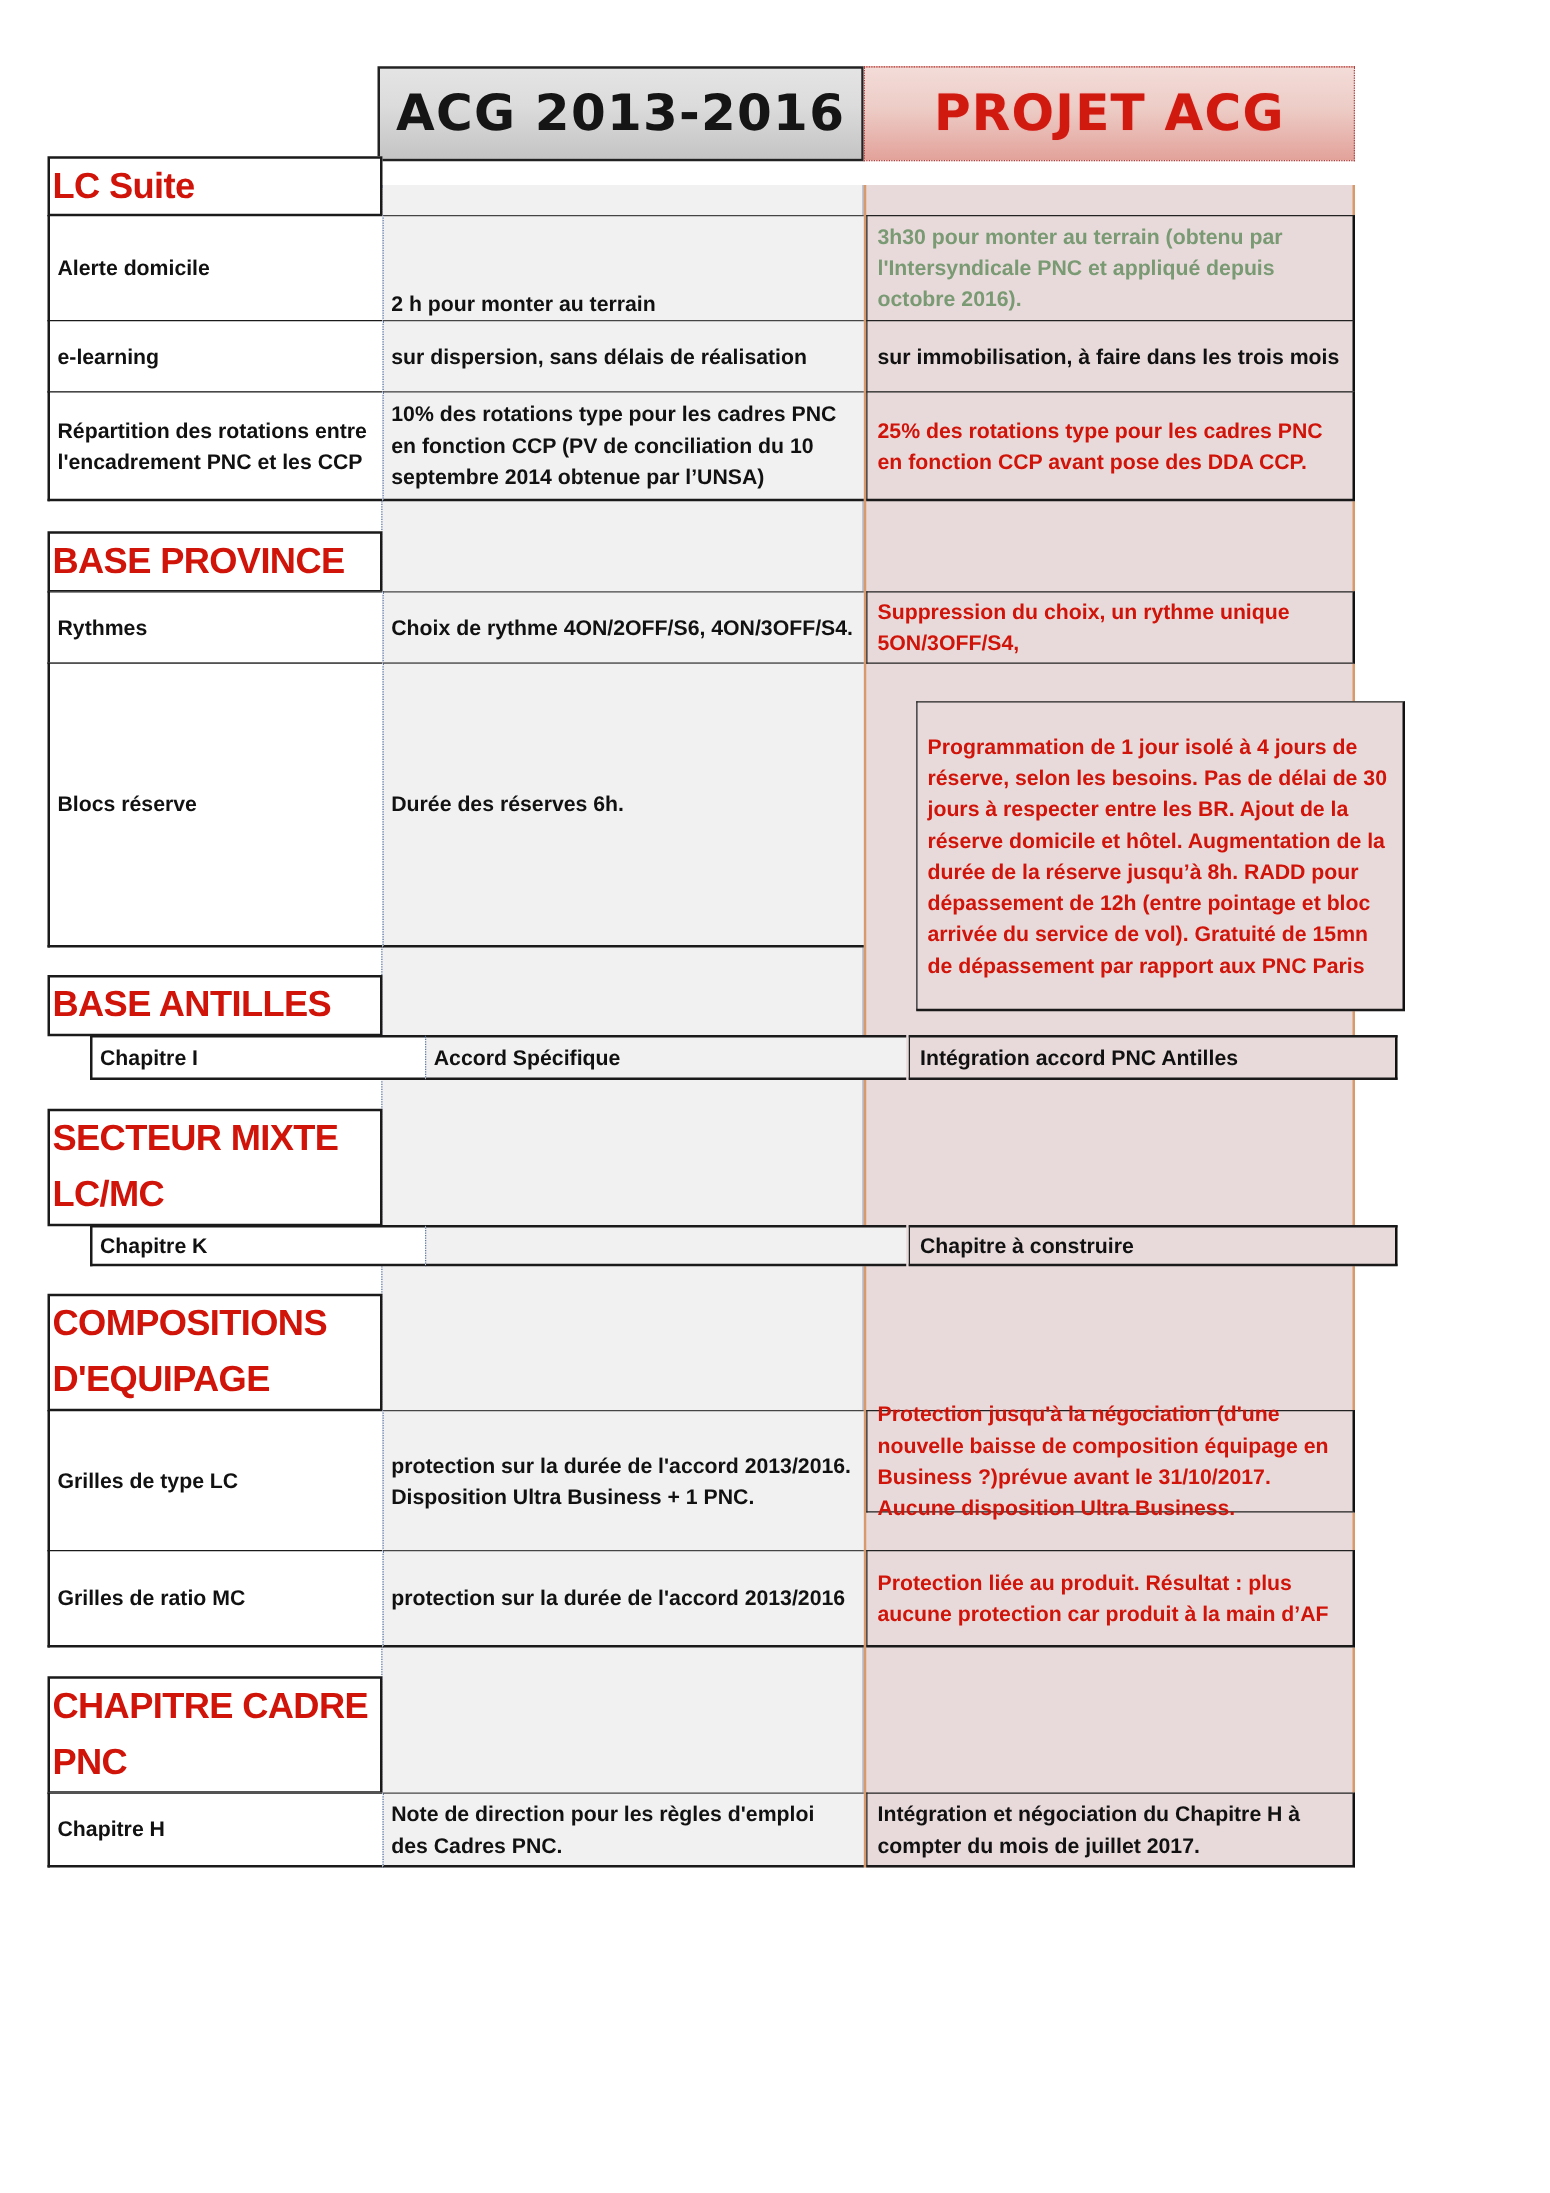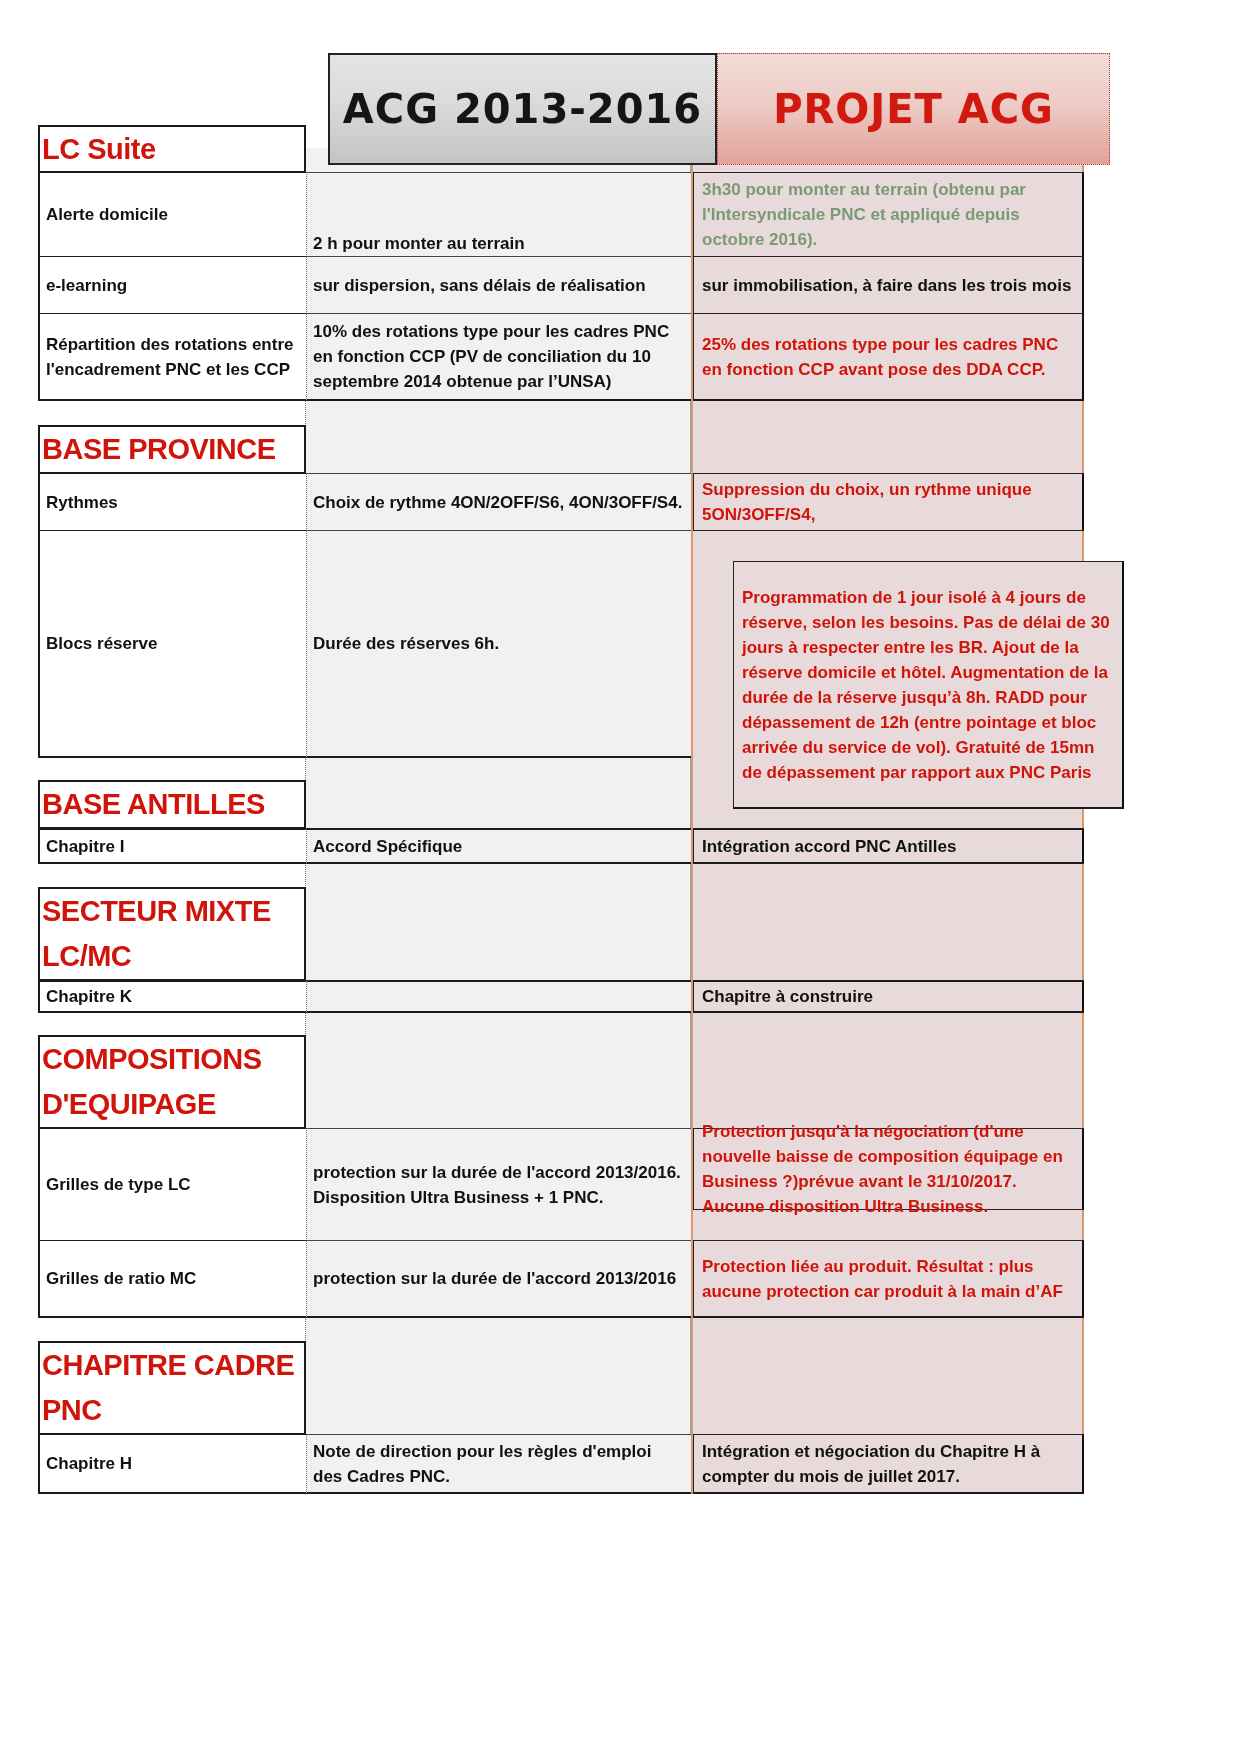--- a/index.html
+++ b/index.html
@@ -5,22 +5,22 @@
   html, body { margin:0; padding:0; background:#ffffff; }
   body { width:1240px; height:1754px; position:relative; overflow:hidden;
          font-family:"Liberation Sans", "DejaVu Sans", sans-serif; }
   .abs { position:absolute; box-sizing:border-box; }
   
   .col-mid-bg { left:305px; top:148px; width:386px; height:1346px; background:#f1f1f1;
                 border-left:1px dotted #5a78a8; border-right:1px solid #8fa0c0; }
   .col-right-bg { left:691px; top:148px; width:393px; height:1346px; background:#e8dada;
                   border-left:2px solid #d89a6a; border-right:2px solid #d89a6a; }
   
-  .hdr { top:53px; height:112px; display:flex; align-items:center; justify-content:center;
-         font-weight:bold; font-size:40px; letter-spacing:1px;margin-left:26px; }
+  .hdr { top:53px; height:76px; display:flex; align-items:center; justify-content:center;
+         font-weight:bold; font-size:40px; letter-spacing:1px; }
   .hdr-mid { left:302px; width:389px; border:2px solid #222;
              background:linear-gradient(#e4e4e4 0%, #dcdcdc 40%, #c4c4c4 100%);
              color:#151515; font-family:"DejaVu Sans", sans-serif; }
   .hdr-right { left:691px; width:393px; border:1px dotted #b04040;
                background:linear-gradient(#f3dcd8 0%, #edccc6 45%, #e2a29a 100%);
                color:#d01a10; font-family:"DejaVu Sans", sans-serif;
                text-shadow:0 0 1px #e88; }
   
   .sect { left:38px; width:268px; border:2px solid #1a1a1a; background:#fff;
           color:#d0140a; font-weight:bold; font-size:29px; line-height:45px;
@@ -30,21 +30,21 @@
           color:#111; padding:0 6px; }
   .c-left { left:38px; width:268px; background:#fff; border-left:2px solid #1a1a1a;
             border-top:1px solid #1a1a1a; border-bottom:1px solid #1a1a1a; }
   .c-mid { left:306px; width:385px; background:#f1f1f1; border-top:1px solid #444;
            border-bottom:1px solid #444; border-left:1px dotted #5a78a8; }
   .c-right { left:693px; width:391px; background:#e8dada; border:1px solid #222;
              border-right:2px solid #111; padding-left:8px; }
   .red { color:#d0140a; }
   .green { color:#7a9a74; }
   .black { color:#111; }
-  .thick-top { border-top:2px solid #1a1a1a !important; }
+  .thick-top { border-top:2px solid #1a1a1a !important;margin-left:34px; }
   .thick-bottom { border-bottom:2px solid #1a1a1a !important; }
 </style>
 </head>
 <body>
 
 <div class="abs col-mid-bg"></div>
 <div class="abs col-right-bg"></div>
 
 <div class="abs hdr hdr-mid">
   <span>ACG 2013-2016</span>

